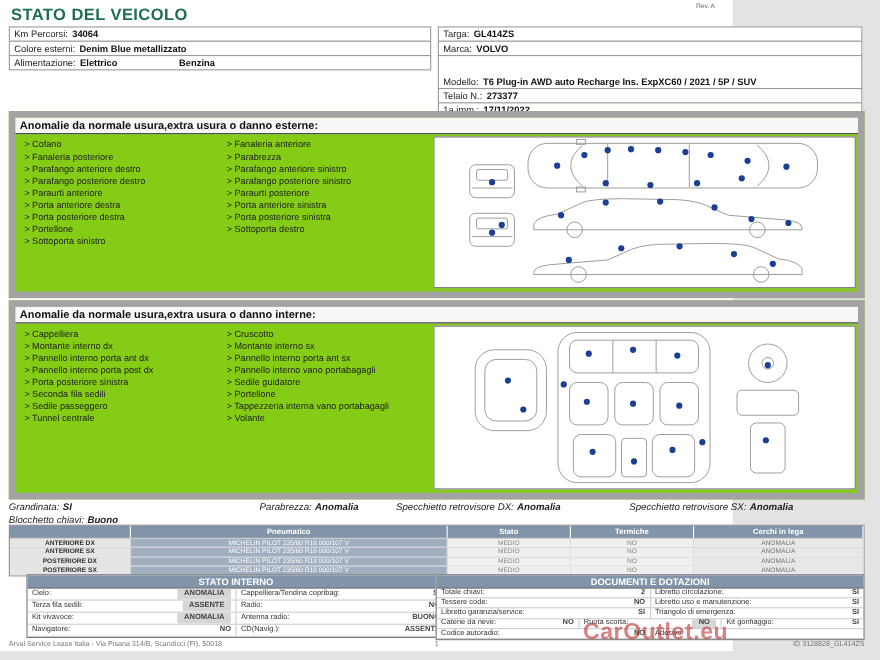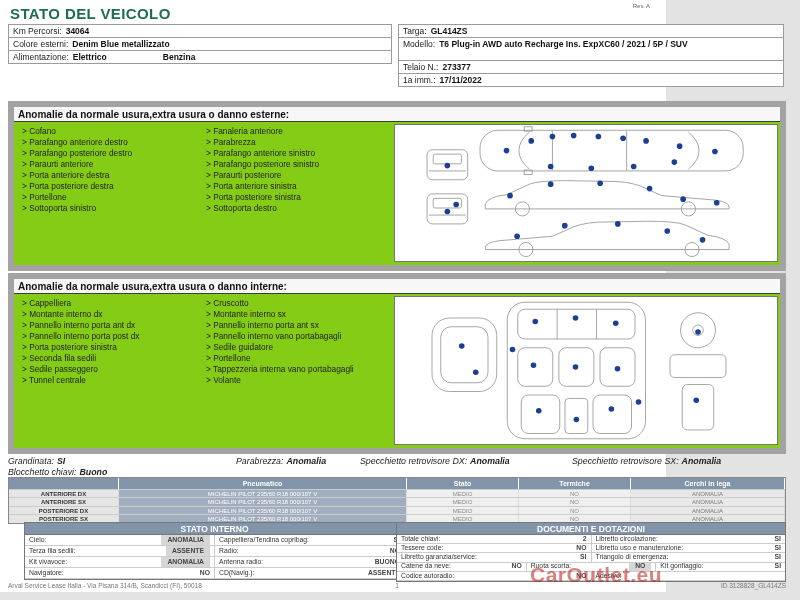--- a/index.html
+++ b/index.html
@@ -5,21 +5,21 @@
   * { margin:0; padding:0; box-sizing:border-box; }
   html,body { width:800px; height:600px; background:#e3e3e3; font-family:"Liberation Sans", sans-serif; overflow:hidden; }
   .page { position:absolute; top:0; left:0; width:666px; height:592px; background:#fff; }
 
   .title { position:absolute; top:5px; left:10px; font-size:15px; font-weight:bold; letter-spacing:.4px; color:#1e6e4e; }
   .rev { position:absolute; top:3px; right:16px; font-size:6px; color:#666; }
 
   .info-left { position:absolute; top:25px; left:8px; width:384px; }
   .info-right { position:absolute; top:25px; left:398px; width:386px; }
   .info-row { position:relative; border:1px solid #9b9b9b; margin-top:-1px; min-height:13px; line-height:12px; padding:0 4px; font-size:8.5px; background:#fff; }
-  .info-row.tall { min-height:24px; line-height:11px; padding-top:1px; }
+  .info-row.tall { min-height:24px; line-height:11px; padding-top:18px; }
   .il { color:#222; }
   .iv { font-weight:bold; color:#111; margin-left:4px; }
   .iv2 { font-weight:bold; color:#111; margin-left:56px; }
 
   .section { position:absolute; left:8px; width:778px; border:6px solid #a3a3a3; background:#84cc16; }
   #ext { top:101px; height:170px; }
   #int { top:273px; height:181px; }
   .sec-head { font-size:10px; font-weight:bold; color:#111; background:#f7f7f7; border-bottom:1px solid #3c3c3c; height:15px; line-height:15px; padding:0 4px; }
   .sec-body { display:flex; height:calc(100% - 16px); }
   .anom-cols { width:378px; display:flex; padding:4px 2px 0 8px; }
@@ -84,37 +84,41 @@
     </div>
     <div class="info-row">
       <span class="il">Alimentazione:</span><span class="iv">Elettrico</span><span class="iv2">Benzina</span>
     </div>
   </div>
 
   <div class="info-right">
     <div class="info-row">
       <span class="il">Targa:</span><span class="iv">GL414ZS</span>
     </div>
+    <div class="info-row">
+      <span class="il">Marca:</span><span class="iv">VOLVO</span>
+    </div>
     <div class="info-row tall">
       <span class="il">Modello:</span><span class="iv">T6 Plug-in AWD auto Recharge Ins. ExpXC60 / 2021 / 5P / SUV</span>
     </div>
     <div class="info-row">
       <span class="il">Telaio N.:</span><span class="iv">273377</span>
     </div>
     <div class="info-row">
       <span class="il">1a imm.:</span><span class="iv">17/11/2022</span>
     </div>
   </div>
 
   <div class="section" id="ext">
     <div class="sec-head">Anomalie da normale usura,extra usura o danno esterne:</div>
     <div class="sec-body">
       <div class="anom-cols">
         <div class="anom-col">
             <div class="anom-item">&gt; Cofano</div>
+            <div class="anom-item">&gt; Fanaleria posteriore</div>
             <div class="anom-item">&gt; Parafango anteriore destro</div>
             <div class="anom-item">&gt; Parafango posteriore destro</div>
             <div class="anom-item">&gt; Paraurti anteriore</div>
             <div class="anom-item">&gt; Porta anteriore destra</div>
             <div class="anom-item">&gt; Porta posteriore destra</div>
             <div class="anom-item">&gt; Portellone</div>
             <div class="anom-item">&gt; Sottoporta sinistro</div>
           </div>
         <div class="anom-col">
             <div class="anom-item">&gt; Fanaleria anteriore</div>

